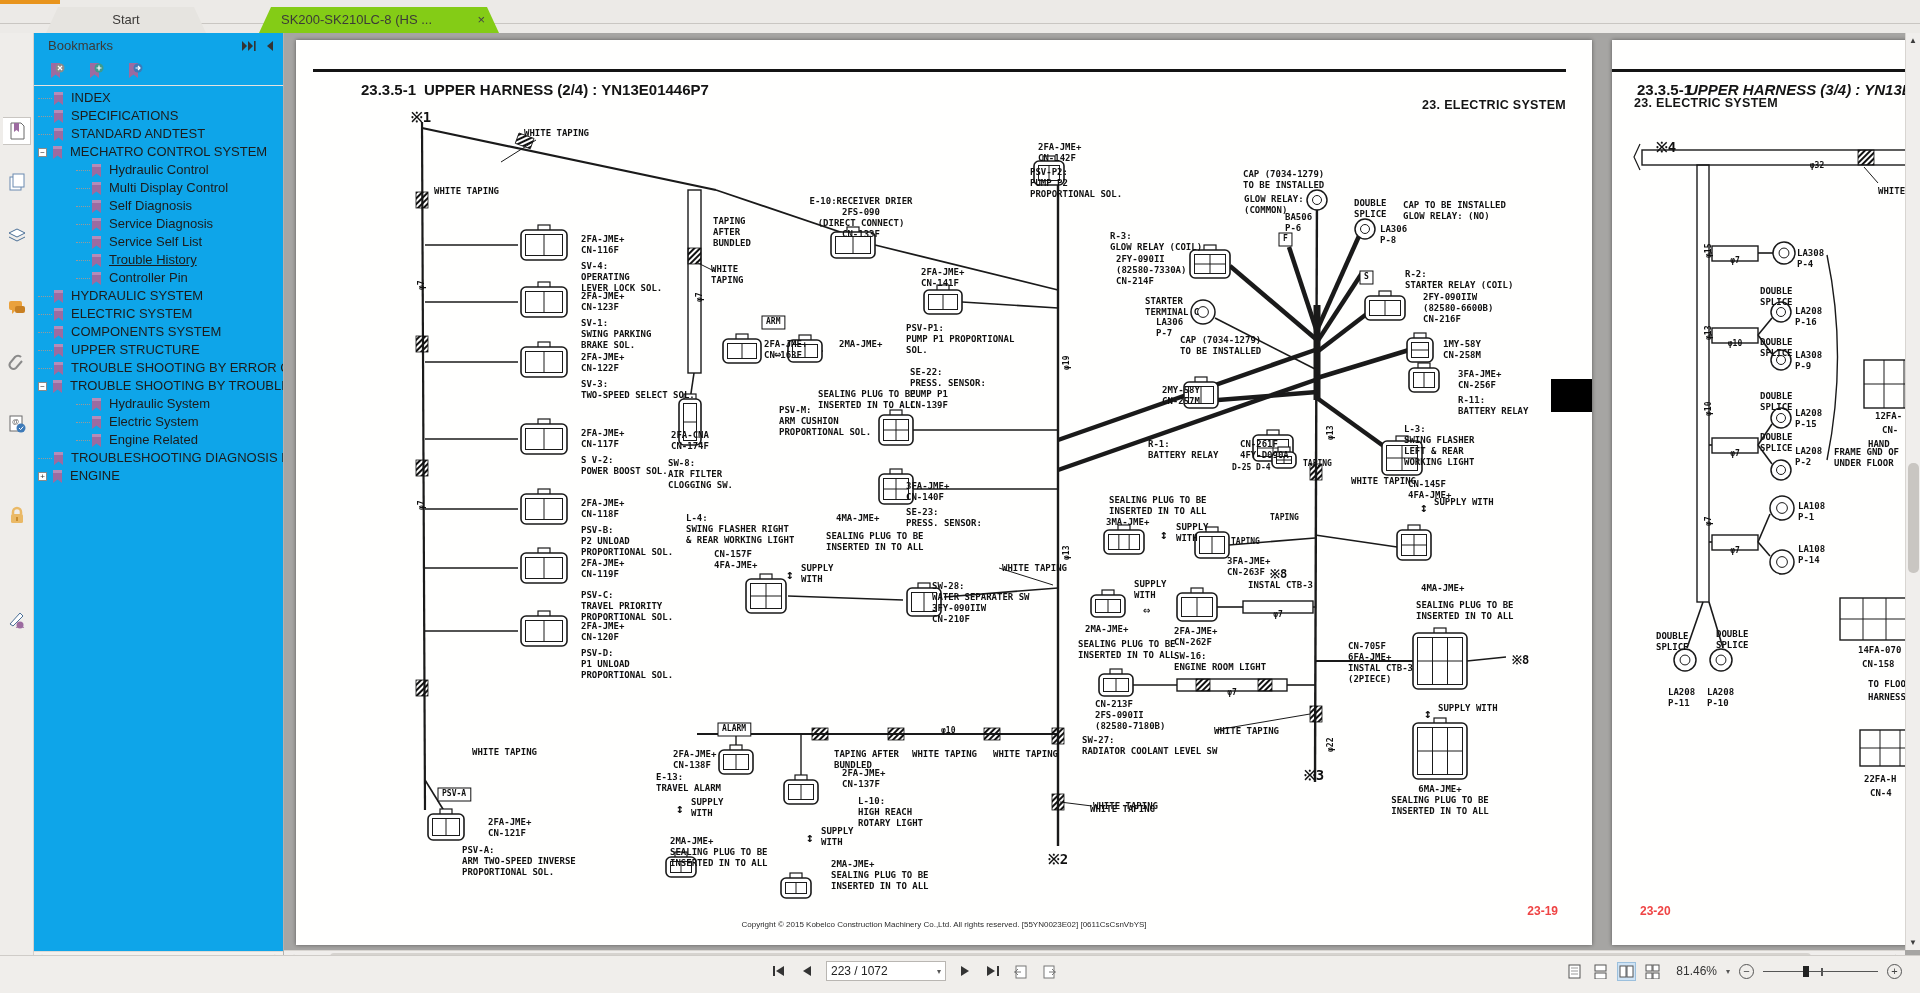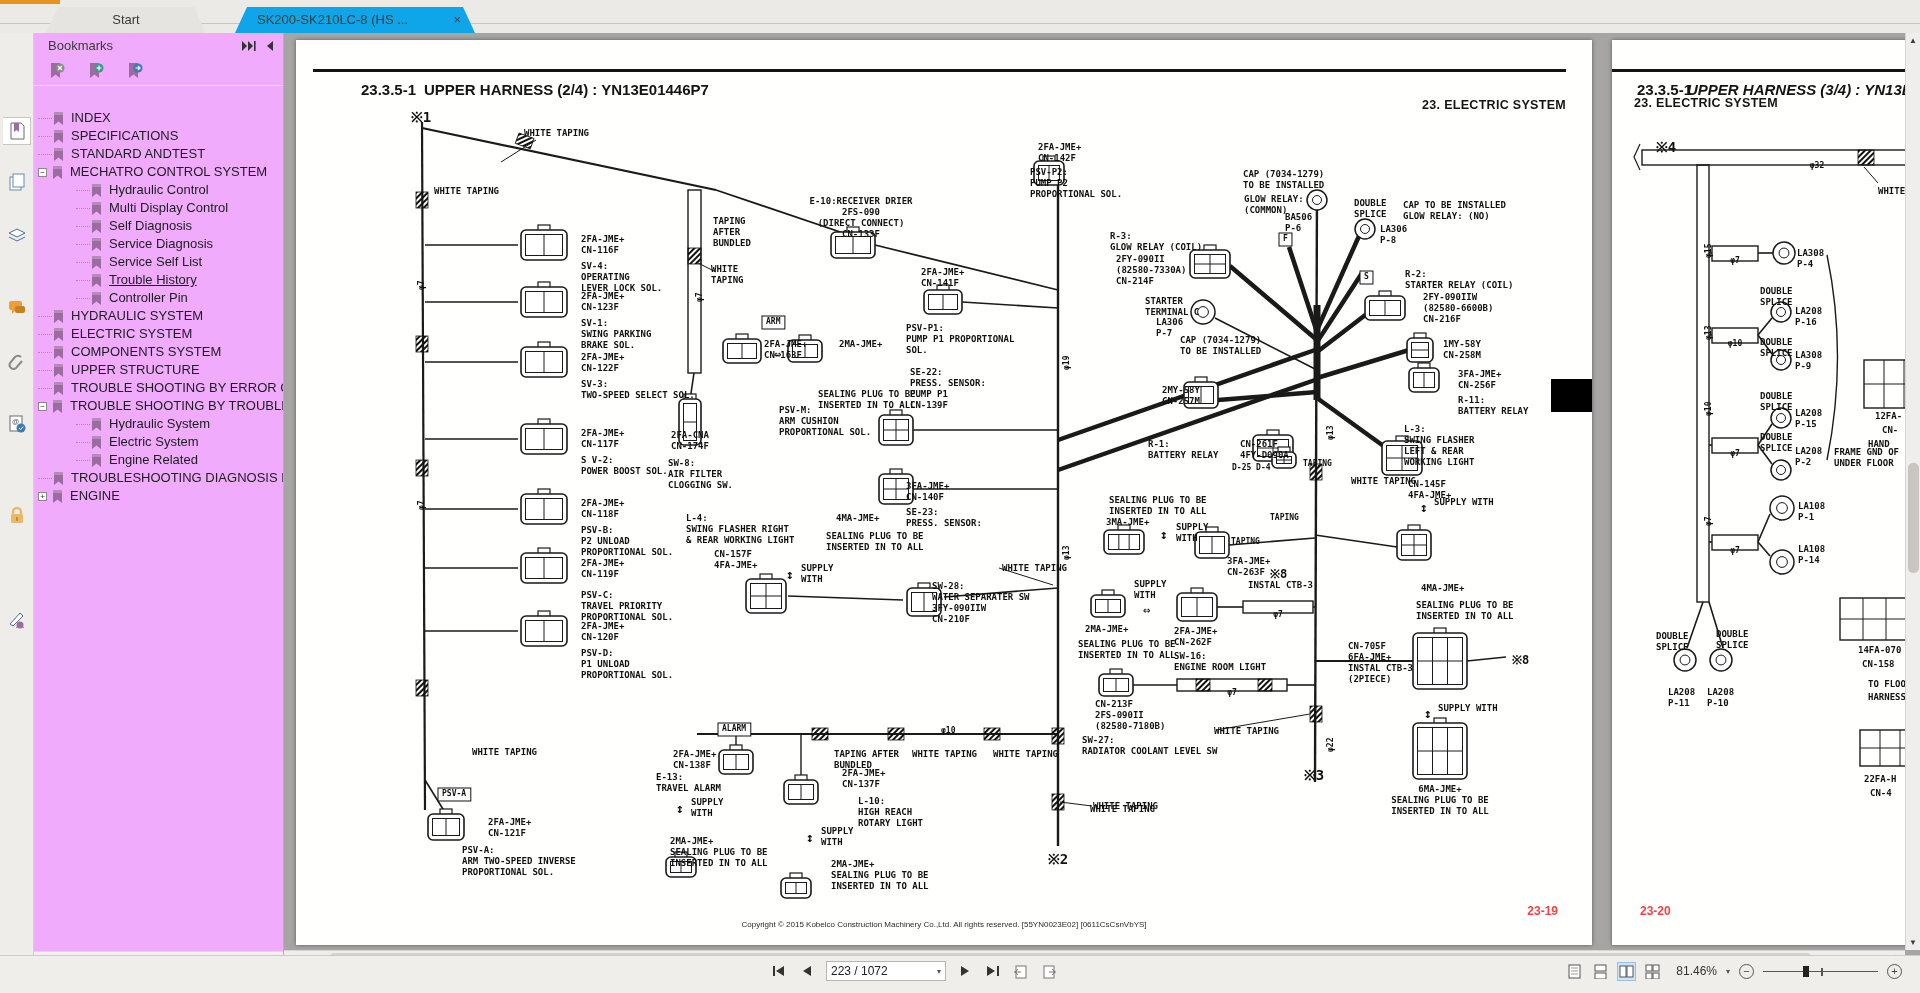--- a/index.html
+++ b/index.html
@@ -5,37 +5,37 @@
   * { margin:0; padding:0; box-sizing:border-box; }
   html,body { width:1920px; height:993px; overflow:hidden; font-family:"Liberation Sans", sans-serif; }
   .app { position:relative; width:1920px; height:993px; background:#eceae7; }
 
   
   .tabbar { position:absolute; left:0; top:0; width:100%; height:24px; background:#eceae7; border-bottom:1px solid #c9c6c2; }
   .accent { position:absolute; left:0; top:0; width:60px; height:4px; background:#e8941c; }
   .tab { position:absolute; top:7px; height:26px; padding:0 22px; font-size:13px; color:#3c3a38; line-height:26px;
          clip-path:polygon(12px 0, calc(100% - 12px) 0, 100% 100%, 0 100%); background:#e6e4e0; }
   .tab.start { left:46px; width:160px; text-align:center; }
-  .tab.active { left:235px; width:240px; background:#0ea5e9; }
+  .tab.active { left:259px; width:240px; background:#84cc16; }
   .tab .close { position:absolute; right:14px; top:0; font-size:13px; color:#444; cursor:default; }
 
   
   .main { position:absolute; left:0; top:33px; width:1920px; height:930px; display:flex; }
 
   
   .rail { width:34px; background:#efedea; border-right:1px solid #d4d1cd; position:relative; flex:none; }
   .rail .ricon { position:absolute; left:3px; width:28px; height:28px; display:flex; align-items:center; justify-content:center; }
   .rail .ricon.active { background:#ffffff; border:1px solid #c9c6c2; border-left:none; }
 
   
-  .panel { width:250px; background:#f0abfc; border-right:1px solid #b5b2ae; position:relative; flex:none; overflow:hidden; }
+  .panel { width:250px; background:#0ea5e9; border-right:1px solid #b5b2ae; position:relative; flex:none; overflow:hidden; }
   .panel-head { height:25px; display:flex; align-items:center; padding:0 8px 0 14px; font-size:13px; color:#3b3a38; }
   .panel-head .spacer { flex:1; }
   .panel-tools { height:28px; display:flex; align-items:center; gap:17px; padding-left:11px; border-bottom:1px solid #e4e2df; }
-  .tree { position:absolute; left:0; top:56px; right:0; bottom:12px; overflow:hidden;margin-top:20px; }
+  .tree { position:absolute; left:0; top:56px; right:0; bottom:12px; overflow:hidden; }
   .trow { height:18px; line-height:18px; white-space:nowrap; font-size:13px; color:#1c1c1c; display:flex; align-items:center; }
   .trow .exp { width:9px; height:9px; border:1px solid #8a8a8a; background:#fff; font-size:8px; line-height:7px; text-align:center;
                color:#333; margin-right:4px; flex:none; }
   .trow .dots { border-top:1px dotted #9a9a9a; height:0; flex:none; }
   .trow .flag { flex:none; margin-right:6px; }
   .trow.sel .lbl { text-decoration:underline; }
   .panel-hscroll { position:absolute; bottom:0; left:0; right:0; height:12px; background:#f3f1ee; border-top:1px solid #dddad6;
                    display:flex; justify-content:space-between; align-items:center; padding:0 2px; font-size:8px; color:#555; }
 
   

